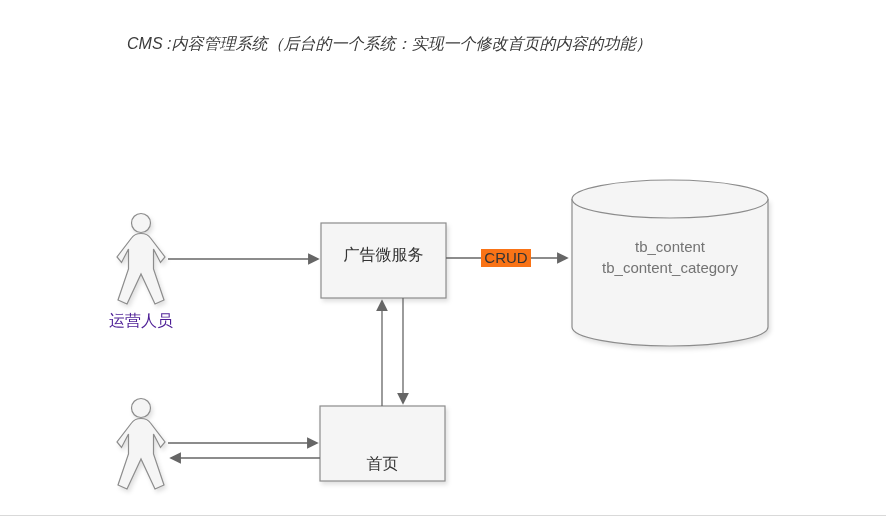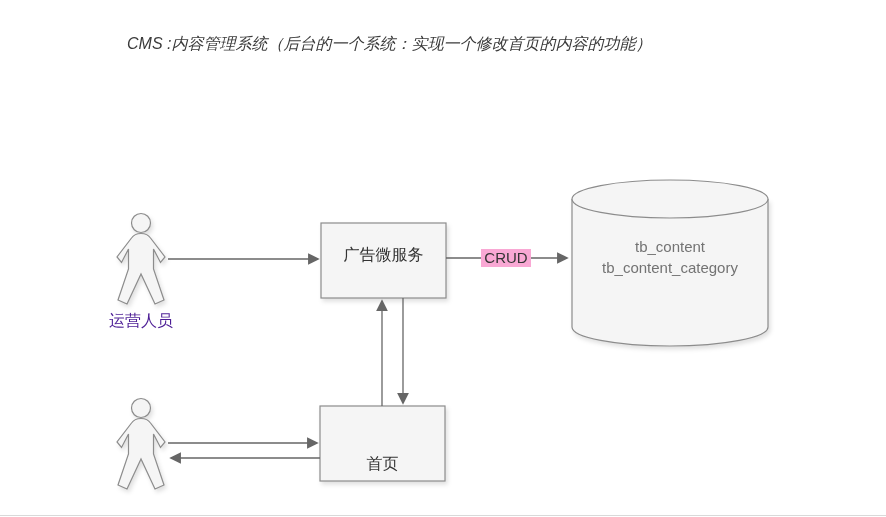--- a/index.html
+++ b/index.html
@@ -70,21 +70,21 @@
   }
   .label-operator { left: 103px; top: 311px; }
   .label-user     { left: 103px; top: 516px; }
   .edge-label {
     position: absolute;
     left: 481px; top: 249px;
     width: 50px;
     text-align: center;
     font-size: 15px;
     color: #333333;
-    background: #f9a8d4;
+    background: #f97316;
     line-height: 18px;
   }
 </style>
 </head>
 <body>
 
 <div class="canvas">
 
   <svg class="diagram-layer" viewBox="0 0 886 517" xmlns="http://www.w3.org/2000/svg">
     <defs>

